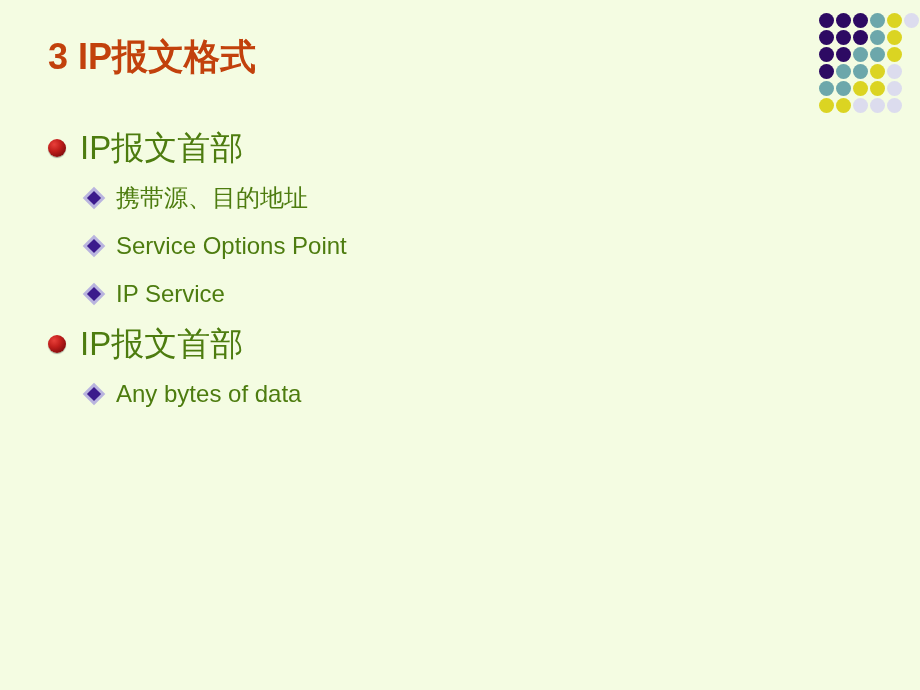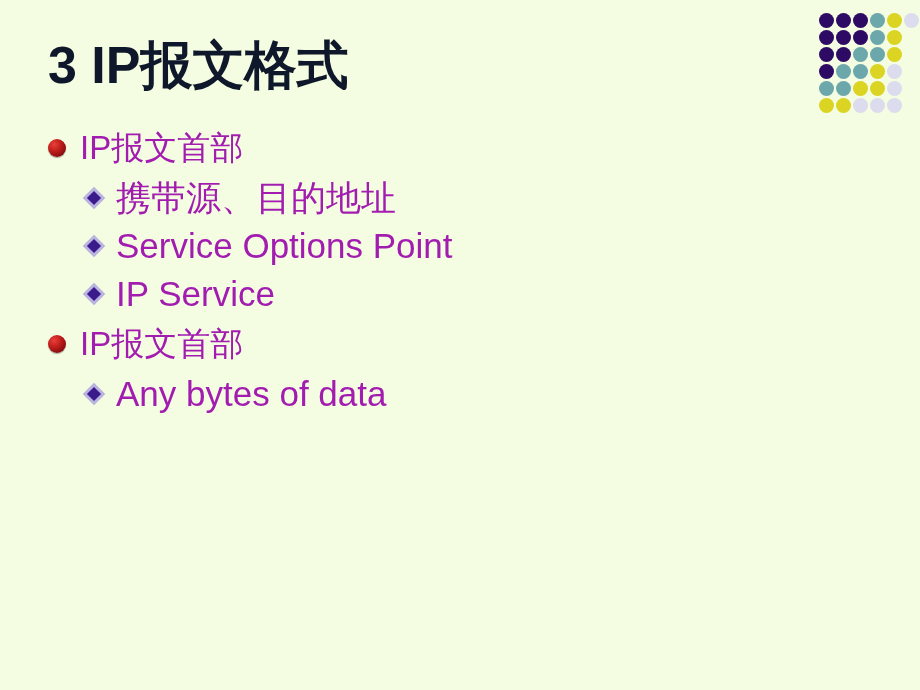--- a/index.html
+++ b/index.html
@@ -49,23 +49,23 @@
     height: 15px;
     border-radius: 50%;
     display: block;
   }
 
   
   .title {
     position: absolute;
     left: 48px;
     top: 38px;
-    font-size: 52px;
+    font-size: 36px;
     font-weight: bold;
-    color: #0f172a;
+    color: #c2410c;
     letter-spacing: 0px;
     line-height: 1.05;
     white-space: nowrap;
     font-family: "Liberation Sans", "DejaVu Sans", sans-serif;
   }
 
   
   .body-list {
     position: absolute;
     left: 48px;
@@ -119,29 +119,29 @@
   }
   .bullet-diamond .inner {
     position: absolute;
     left: 3px; top: 3px;
     width: 10px; height: 10px;
     background: #3b1a8c;
     transform: rotate(45deg);
   }
 
   .item-text {
-    color: #a21caf;
+    color: #4d7c0f;
     font-family: "Liberation Sans", "DejaVu Sans", sans-serif;
   }
   .level1 .item-text {
     font-size: 33px;
     line-height: 1.1;
   }
   .level2 .item-text {
-    font-size: 35px;
+    font-size: 24px;
     line-height: 1.1;
   }
 </style>
 </head>
 <body>
 
 <div class="slide">
 
   <div class="dot-grid">
       <span class="dot-cell">

